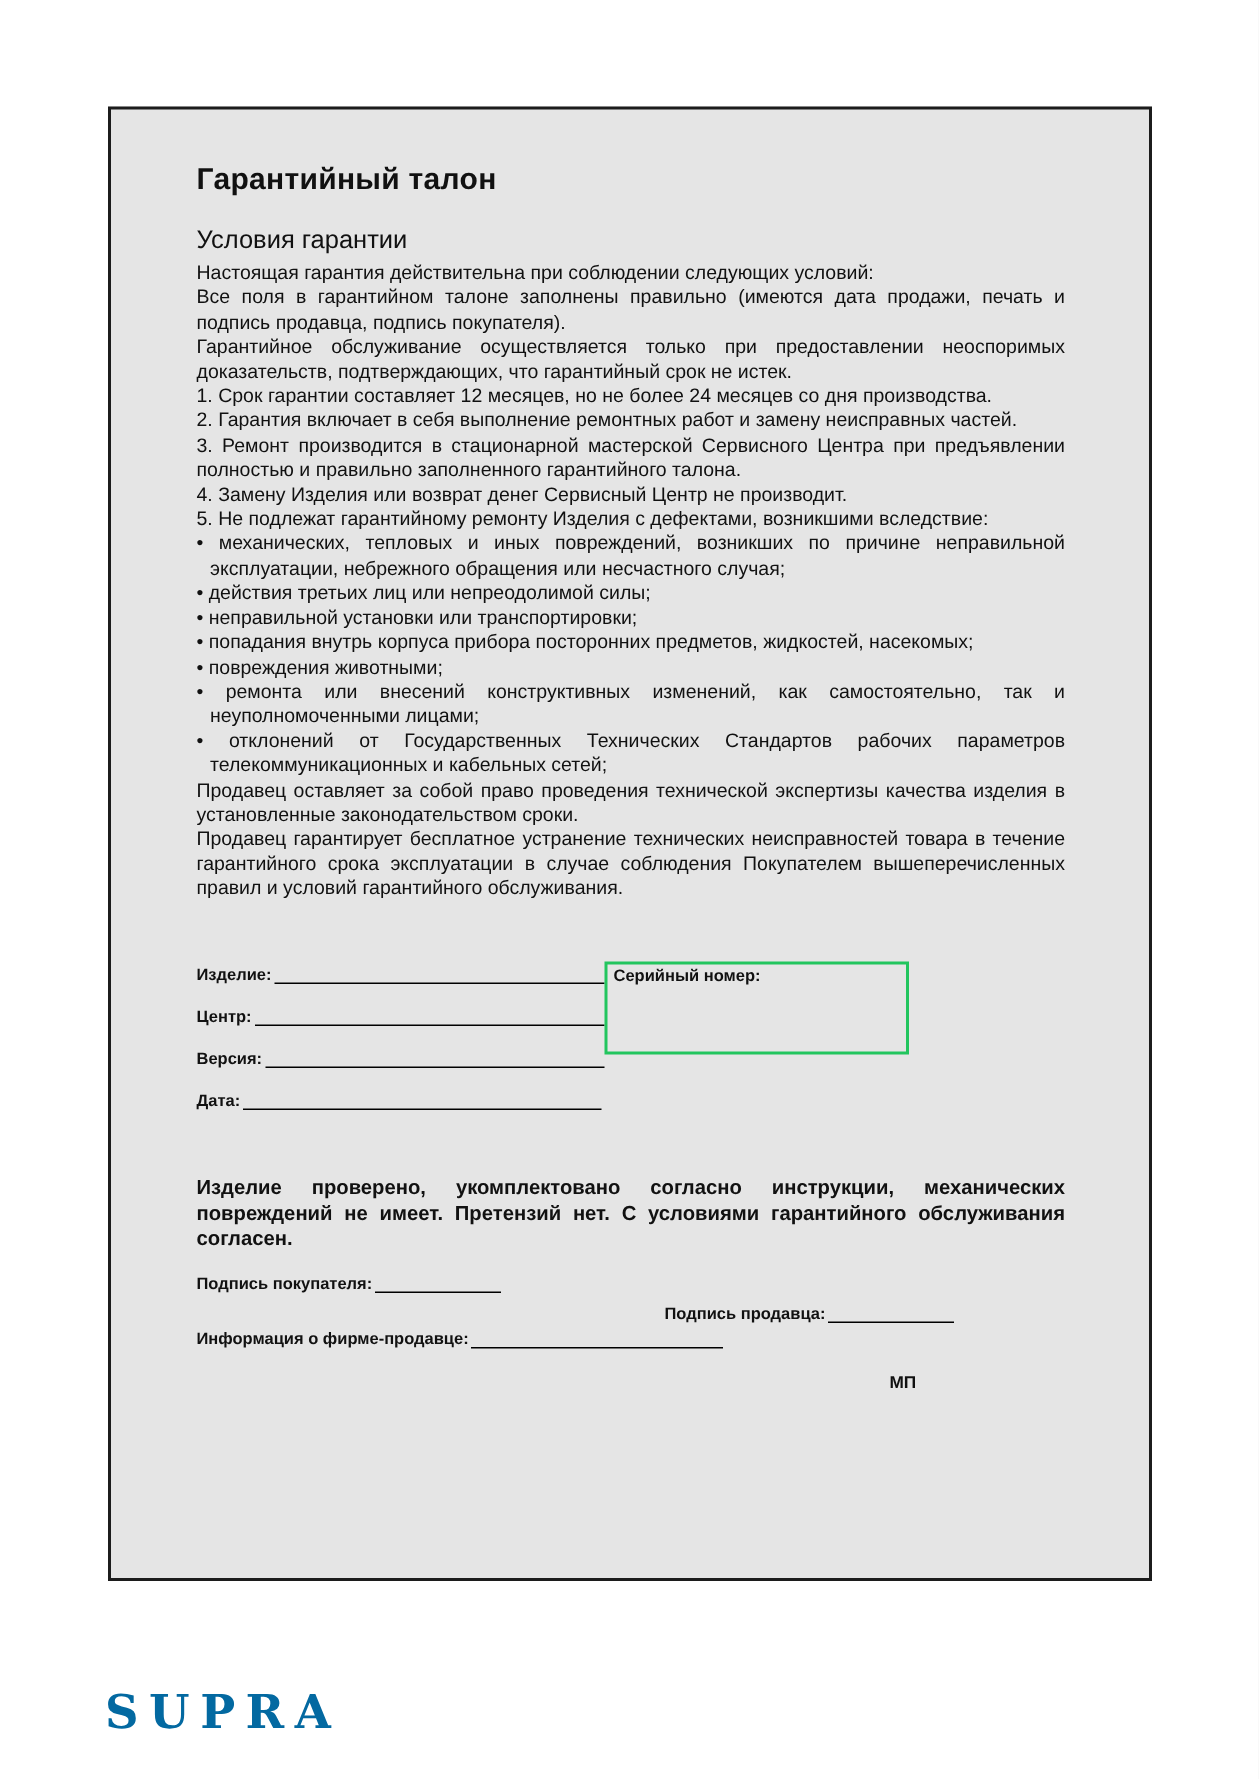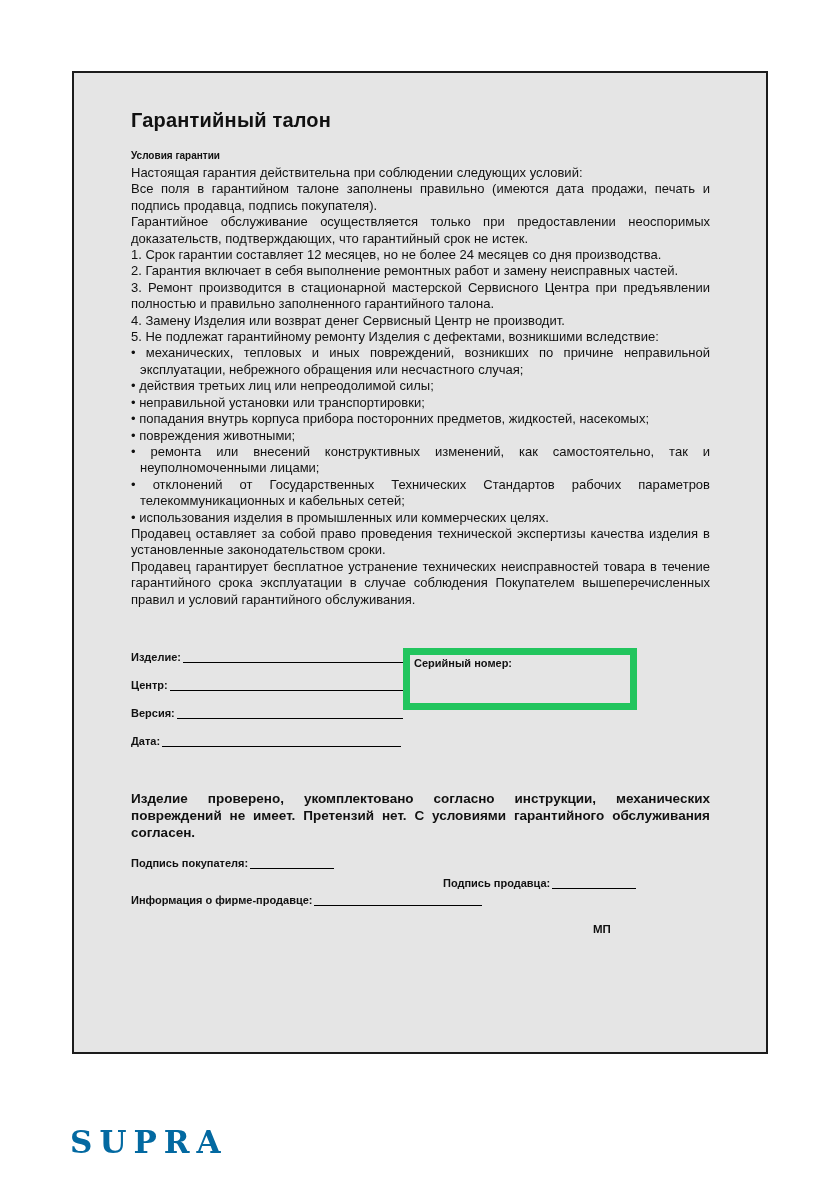--- a/index.html
+++ b/index.html
@@ -19,22 +19,22 @@
     overflow:hidden;
     background:#e5e5e5;
   }
   .page-title {
     font-size:20px;
     font-weight:bold;
     letter-spacing:0.2px;
     margin-bottom:18px;
   }
   .section-heading {
-    font-size:10px;
-    font-weight:bold;
+    font-size:17px;
+    font-weight:normal;
     margin-bottom:4px;
   }
   p.body {
     font-size:13px;
     line-height:16.4px;
     text-align:justify;
   }
   p.bullet {
     font-size:13px;
     line-height:16.4px;
@@ -57,22 +57,22 @@
   }
   .field-row .flabel { white-space:nowrap; padding-right:2px; }
   .field-row .fline { flex:1; border-bottom:1px solid #000; height:13px; }
   .row-product { top:0; }
   .row-model   { top:28px; }
   .row-version { top:56px; }
   .row-date    { top:84px; width:270px; }
   .serial-box {
     position:absolute;
     left:272px; top:-2px;
-    width:234px; height:62px;
-    border:7px solid #22c55e;
+    width:203px; height:62px;
+    border:2px solid #22c55e;
     font-size:11px;
     font-weight:bold;
     padding:2px 4px;
   }
   .statement {
     margin-top:26px;
     font-size:13.5px;
     font-weight:bold;
     line-height:17px;
     text-align:justify;
@@ -127,21 +127,20 @@
   <p class="body">4. Замену Изделия или возврат денег Сервисный Центр не производит.</p>
   <p class="body">5. Не подлежат гарантийному ремонту Изделия с дефектами, возникшими вследствие:</p>
 
   <p class="bullet">• механических, тепловых и иных повреждений, возникших по причине неправильной эксплуатации, небрежного обращения или несчастного случая;</p>
   <p class="bullet">• действия третьих лиц или непреодолимой силы;</p>
   <p class="bullet">• неправильной установки или транспортировки;</p>
   <p class="bullet">• попадания внутрь корпуса прибора посторонних предметов, жидкостей, насекомых;</p>
   <p class="bullet">• повреждения животными;</p>
   <p class="bullet">• ремонта или внесений конструктивных изменений, как самостоятельно, так и неуполномоченными лицами;</p>
   <p class="bullet">• отклонений от Государственных Технических Стандартов рабочих параметров телекоммуникационных и кабельных сетей;</p>
-  <p class="bullet">• использования изделия в промышленных или коммерческих целях.</p>
 
   <p class="body">Продавец оставляет за собой право проведения технической экспертизы качества изделия в установленные законодательством сроки.</p>
   <p class="body">Продавец гарантирует бесплатное устранение технических неисправностей товара в течение гарантийного срока эксплуатации в случае соблюдения Покупателем вышеперечисленных правил и условий гарантийного обслуживания.</p>
 
   <div class="form-area">
     <div class="field-row row-product">
       <span class="flabel">Изделие:</span>
       <span class="fline"></span>
     </div>
     <div class="field-row row-model">

